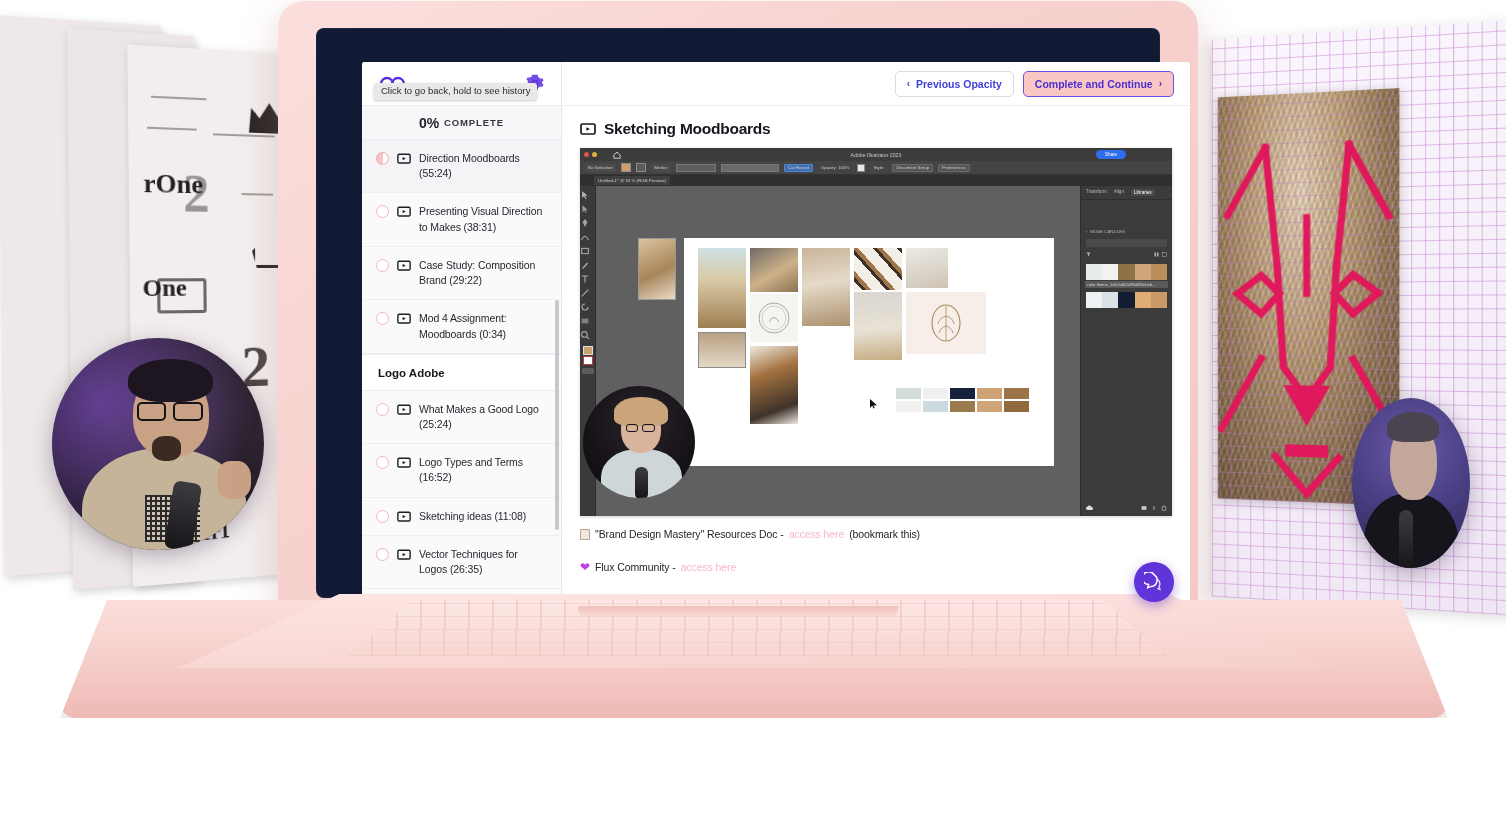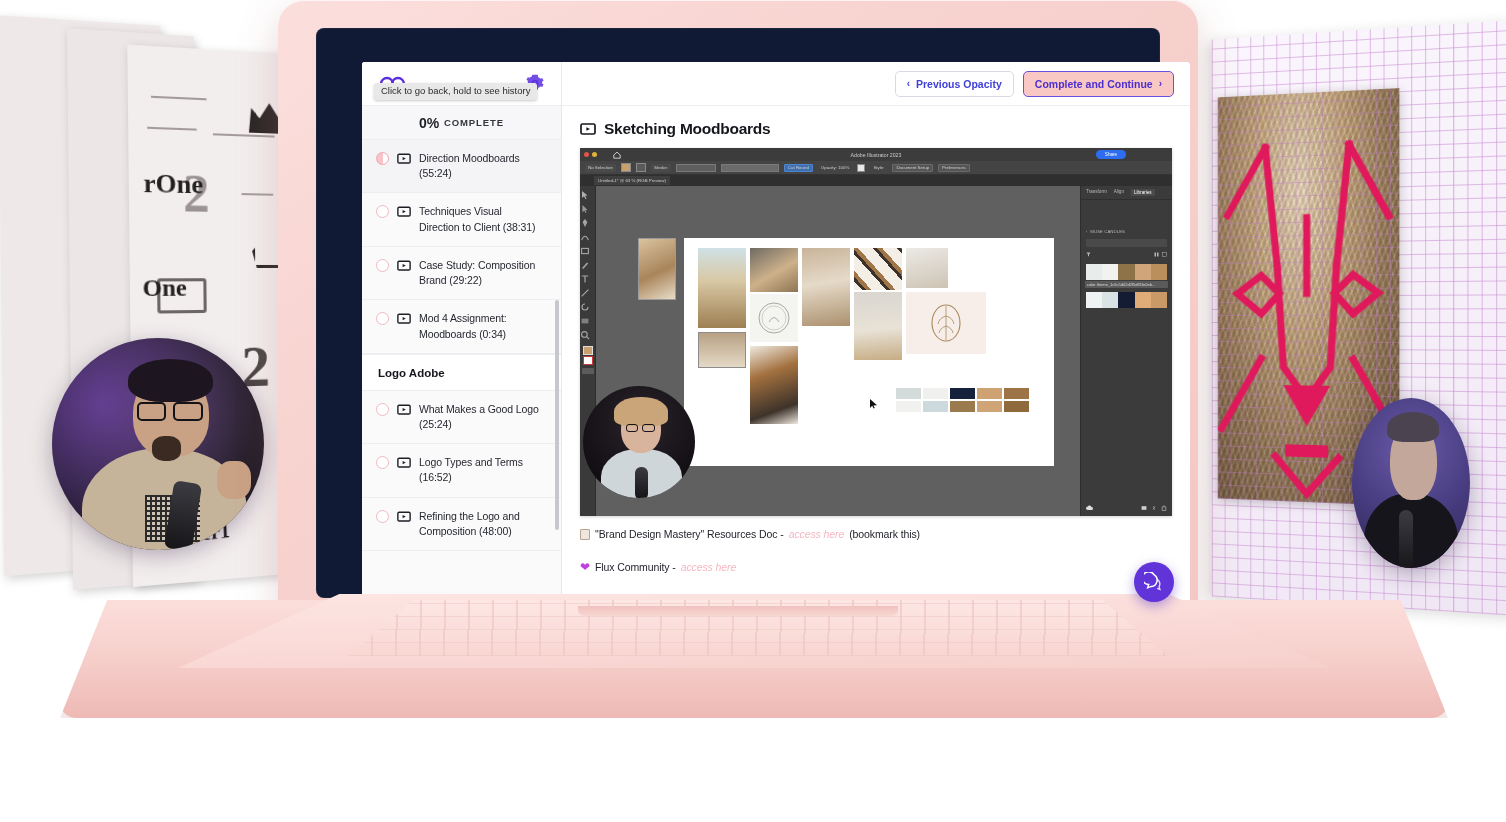--- a/index.html
+++ b/index.html
@@ -253,21 +253,21 @@
   .lib-tag { margin:1px 4px; font-size:4px; color:#ddd; background:#5a5a5a; padding:1px 2px;
     border-radius:1px; white-space:nowrap; overflow:hidden; }
 
   .palette { position:absolute; display:grid; grid-template-columns:repeat(5, 25px);
     grid-auto-rows:11px; gap:2px; }
   .pal-sw { width:25px; height:11px; }
 
   .res-line { display:flex; align-items:center; gap:5px; font-size:10.5px; color:#24262e;
     margin-top:12px; letter-spacing:-.1px; }
   .res-line.second { margin-top:21px; }
-  .link { color:#f5b6c3;font-style:italic; }
+  .link { color:#f5b6c3; }
   .ico-sq { width:10px; height:11px; border:1.4px solid #b9a48e; background:#efe7dd; border-radius:1px; }
   .heart { color:#c03fe0; font-size:12px; line-height:1; }
 
   .chat-fab {
     position:absolute; right:16px; bottom:18px; width:40px; height:40px; border-radius:50%;
     background:#6034d8; display:flex; align-items:center; justify-content:center;
     box-shadow:0 4px 12px rgba(80,40,200,.42); cursor:pointer; z-index:20;
   }
 </style>
 </head>
@@ -381,21 +381,21 @@
                   </svg>
                   <span class="les-txt">Direction Moodboards (55:24)</span>
                 </div>
 
                 <div class="lesson">
                   <span class="bullet"></span>
                   <svg class="les-ico" viewBox="0 0 16 13">
                     <rect x="1" y="1" width="14" height="10" rx="1.5" fill="none" stroke="#1d1f26" stroke-width="1.6"></rect>
                     <path d="M6.4 4.2 L10 6 L6.4 7.8 Z" fill="#1d1f26"></path>
                   </svg>
-                  <span class="les-txt">Techniques Visual Direction to Client (38:31)</span>
+                  <span class="les-txt">Presenting Visual Direction to Makes (38:31)</span>
                 </div>
 
                 <div class="lesson">
                   <span class="bullet"></span>
                   <svg class="les-ico" viewBox="0 0 16 13">
                     <rect x="1" y="1" width="14" height="10" rx="1.5" fill="none" stroke="#1d1f26" stroke-width="1.6"></rect>
                     <path d="M6.4 4.2 L10 6 L6.4 7.8 Z" fill="#1d1f26"></path>
                   </svg>
                   <span class="les-txt">Case Study: Composition Brand (29:22)</span>
                 </div>
@@ -422,21 +422,37 @@
 
                 <div class="lesson">
                   <span class="bullet"></span>
                   <svg class="les-ico" viewBox="0 0 16 13">
                     <rect x="1" y="1" width="14" height="10" rx="1.5" fill="none" stroke="#1d1f26" stroke-width="1.6"></rect>
                     <path d="M6.4 4.2 L10 6 L6.4 7.8 Z" fill="#1d1f26"></path>
                   </svg>
                   <span class="les-txt">Logo Types and Terms (16:52)</span>
                 </div>
 
-
+                <div class="lesson">
+                  <span class="bullet"></span>
+                  <svg class="les-ico" viewBox="0 0 16 13">
+                    <rect x="1" y="1" width="14" height="10" rx="1.5" fill="none" stroke="#1d1f26" stroke-width="1.6"></rect>
+                    <path d="M6.4 4.2 L10 6 L6.4 7.8 Z" fill="#1d1f26"></path>
+                  </svg>
+                  <span class="les-txt">Sketching ideas (11:08)</span>
+                </div>
+
+                <div class="lesson">
+                  <span class="bullet"></span>
+                  <svg class="les-ico" viewBox="0 0 16 13">
+                    <rect x="1" y="1" width="14" height="10" rx="1.5" fill="none" stroke="#1d1f26" stroke-width="1.6"></rect>
+                    <path d="M6.4 4.2 L10 6 L6.4 7.8 Z" fill="#1d1f26"></path>
+                  </svg>
+                  <span class="les-txt">Vector Techniques for Logos (26:35)</span>
+                </div>
 
                 <div class="lesson">
                   <span class="bullet"></span>
                   <svg class="les-ico" viewBox="0 0 16 13">
                     <rect x="1" y="1" width="14" height="10" rx="1.5" fill="none" stroke="#1d1f26" stroke-width="1.6"></rect>
                     <path d="M6.4 4.2 L10 6 L6.4 7.8 Z" fill="#1d1f26"></path>
                   </svg>
                   <span class="les-txt">Refining the Logo and Composition (48:00)</span>
                 </div>
 

